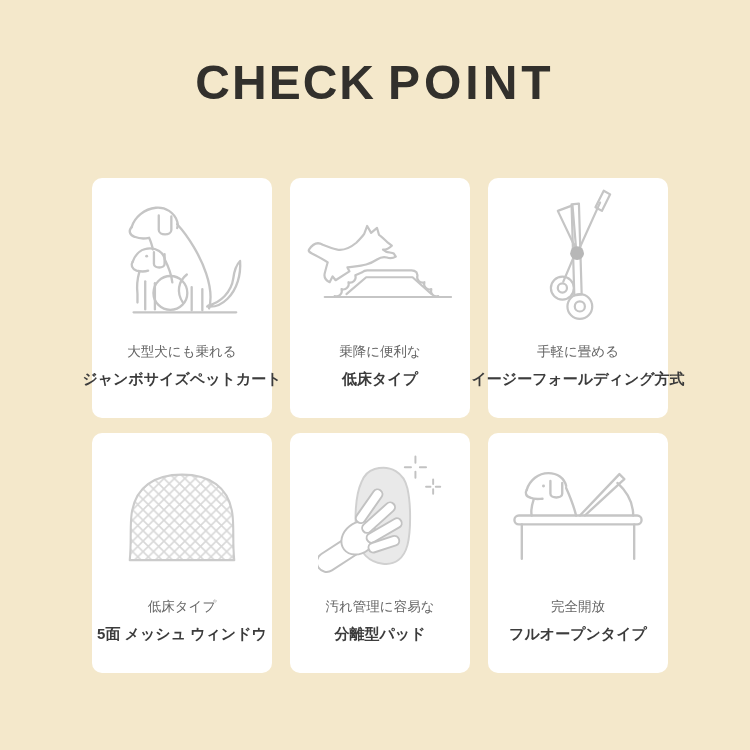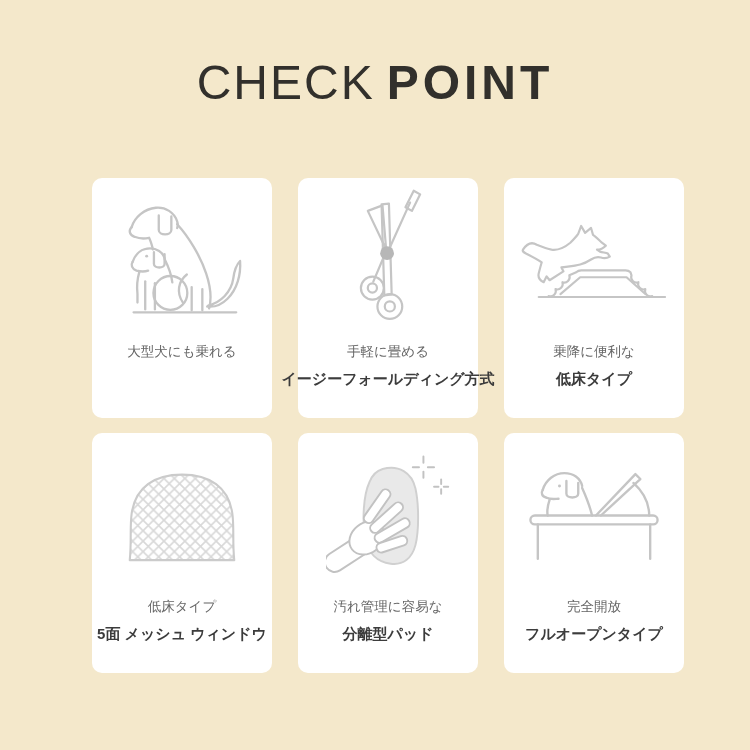--- a/index.html
+++ b/index.html
@@ -13,28 +13,28 @@
   .title {
     margin: 0;
     padding-top: 58px;
     text-align: center;
     font-size: 48px;
     line-height: 1.05;
     color: #32302c;
     letter-spacing: 1px;
     white-space: nowrap;
   }
-  .t-bold { font-weight: 400; letter-spacing: 2px; margin-right: 12px; }
+  .t-bold { font-weight: 700; letter-spacing: 2px; margin-right: 12px; }
   .t-light { font-weight: 700; letter-spacing: 4px; }
   .grid {
     width: 566px;
     margin: 70px auto 0;
     display: grid;
     grid-template-columns: repeat(3, 180px);
-    gap: 15px 26px;
+    gap: 15px 18px;
     border-radius: 10px;
   }
   .card {
     width: 180px; height: 240px;
     background: #ffffff;
     border-radius: 10px;
     display: flex;
     flex-direction: column;
     align-items: center;
     box-sizing: border-box;
@@ -87,20 +87,36 @@
             <path d="M31,74 C29,81 28,89 29,97 L29,106"></path>
             <path d="M57,61 C61,69 64,77 65,85"></path>
             <circle cx="63" cy="96" r="17.5"></circle>
             <path d="M37,84 L37,113"></path>
             <path d="M47,86 L47,113"></path>
             <path d="M25,116 L131,116"></path>
           </g>
         </svg>
       </div>
       <div class="cap1">大型犬にも乗れる</div>
+      <div class="cap2">ジャンボサイズペットカート</div>
+    </div>
+
+    <div class="card">
+      <div class="icon-area">
+        <svg viewBox="0 0 152 82" width="150" height="81">
+          <g fill="none" stroke="#c5c5c5" stroke-width="2.2" stroke-linecap="round" stroke-linejoin="round">
+            <path d="M20,78 L148,78"></path>
+            <path d="M30,77 a5.5,5.5 0 0 0 7,-7 a5.5,5.5 0 0 0 7,-7 a5.5,5.5 0 0 0 7,-7 L58,53 Q60,51 63,51 L108,51 Q111,51 113,53 L114,56 a5.5,5.5 0 0 0 7,7 a5.5,5.5 0 0 0 7,7 a5.5,5.5 0 0 0 7,7"></path>
+            <path d="M42,75 L62,58 L109,58 L128,75"></path>
+            <path d="M4,30 C8,24 13,22 18,25 C23,27 28,29 33,30 C40,31 46,28 52,23 C55,20 58,17 60,14 L63,6 L67,13 L73,8 L75,15 C78,17 81,20 84,23 L88,26 C86,28 83,30 79,30 L82,32 C85,33 88,33 90,34 L92,37 C89,39 86,39 83,38 C79,37 76,38 73,40 C70,42 66,44 62,45 C55,47 48,47 43,48 L45,52 L31,61 L28,57 L25,63 C21,61 19,58 20,54 C21,50 22,46 23,43 C19,40 13,37 9,35 C5,33 3,32 4,30 Z"></path>
+          </g>
+        </svg>
+      </div>
+      <div class="cap1">乗降に便利な</div>
+      <div class="cap2">低床タイプ</div>
     </div>
 
     <div class="card">
       <div class="icon-area">
         <svg viewBox="0 0 100 160" width="92" height="147">
           <g fill="none" stroke="#c5c5c5" stroke-width="2.4" stroke-linecap="round" stroke-linejoin="round">
             <path d="M43,19 L51,18 L54,117 L46,118 Z"></path>
             <path d="M28,26 L44,20 L48,68 Z"></path>
             <path d="M51,68 L74,17"></path>
             <path d="M69,22 L78,4 L85,8 L76,26 Z"></path>
@@ -108,35 +124,20 @@
             <circle cx="33" cy="110" r="12.5"></circle>
             <circle cx="33" cy="110" r="5"></circle>
             <circle cx="52" cy="130" r="13.5"></circle>
             <circle cx="52" cy="130" r="5.5"></circle>
             <circle cx="49" cy="72" r="7.5" fill="#b7b7b7" stroke="none"></circle>
           </g>
         </svg>
       </div>
       <div class="cap1">手軽に畳める</div>
       <div class="cap2">イージーフォールディング方式</div>
-    </div>
-
-    <div class="card">
-      <div class="icon-area">
-        <svg viewBox="0 0 152 82" width="150" height="81">
-          <g fill="none" stroke="#c5c5c5" stroke-width="2.2" stroke-linecap="round" stroke-linejoin="round">
-            <path d="M20,78 L148,78"></path>
-            <path d="M30,77 a5.5,5.5 0 0 0 7,-7 a5.5,5.5 0 0 0 7,-7 a5.5,5.5 0 0 0 7,-7 L58,53 Q60,51 63,51 L108,51 Q111,51 113,53 L114,56 a5.5,5.5 0 0 0 7,7 a5.5,5.5 0 0 0 7,7 a5.5,5.5 0 0 0 7,7"></path>
-            <path d="M42,75 L62,58 L109,58 L128,75"></path>
-            <path d="M4,30 C8,24 13,22 18,25 C23,27 28,29 33,30 C40,31 46,28 52,23 C55,20 58,17 60,14 L63,6 L67,13 L73,8 L75,15 C78,17 81,20 84,23 L88,26 C86,28 83,30 79,30 L82,32 C85,33 88,33 90,34 L92,37 C89,39 86,39 83,38 C79,37 76,38 73,40 C70,42 66,44 62,45 C55,47 48,47 43,48 L45,52 L31,61 L28,57 L25,63 C21,61 19,58 20,54 C21,50 22,46 23,43 C19,40 13,37 9,35 C5,33 3,32 4,30 Z"></path>
-          </g>
-        </svg>
-      </div>
-      <div class="cap1">乗降に便利な</div>
-      <div class="cap2">低床タイプ</div>
     </div>
 
     <div class="card">
       <div class="icon-area">
         <svg viewBox="0 0 126 100" width="120" height="95">
           <defs>
             <pattern id="meshpat" width="11" height="11" patternUnits="userSpaceOnUse">
               <path d="M0,0 L11,11 M11,0 L0,11" stroke="#d8d8d8" stroke-width="1.7" fill="none"></path>
             </pattern>
           </defs>

